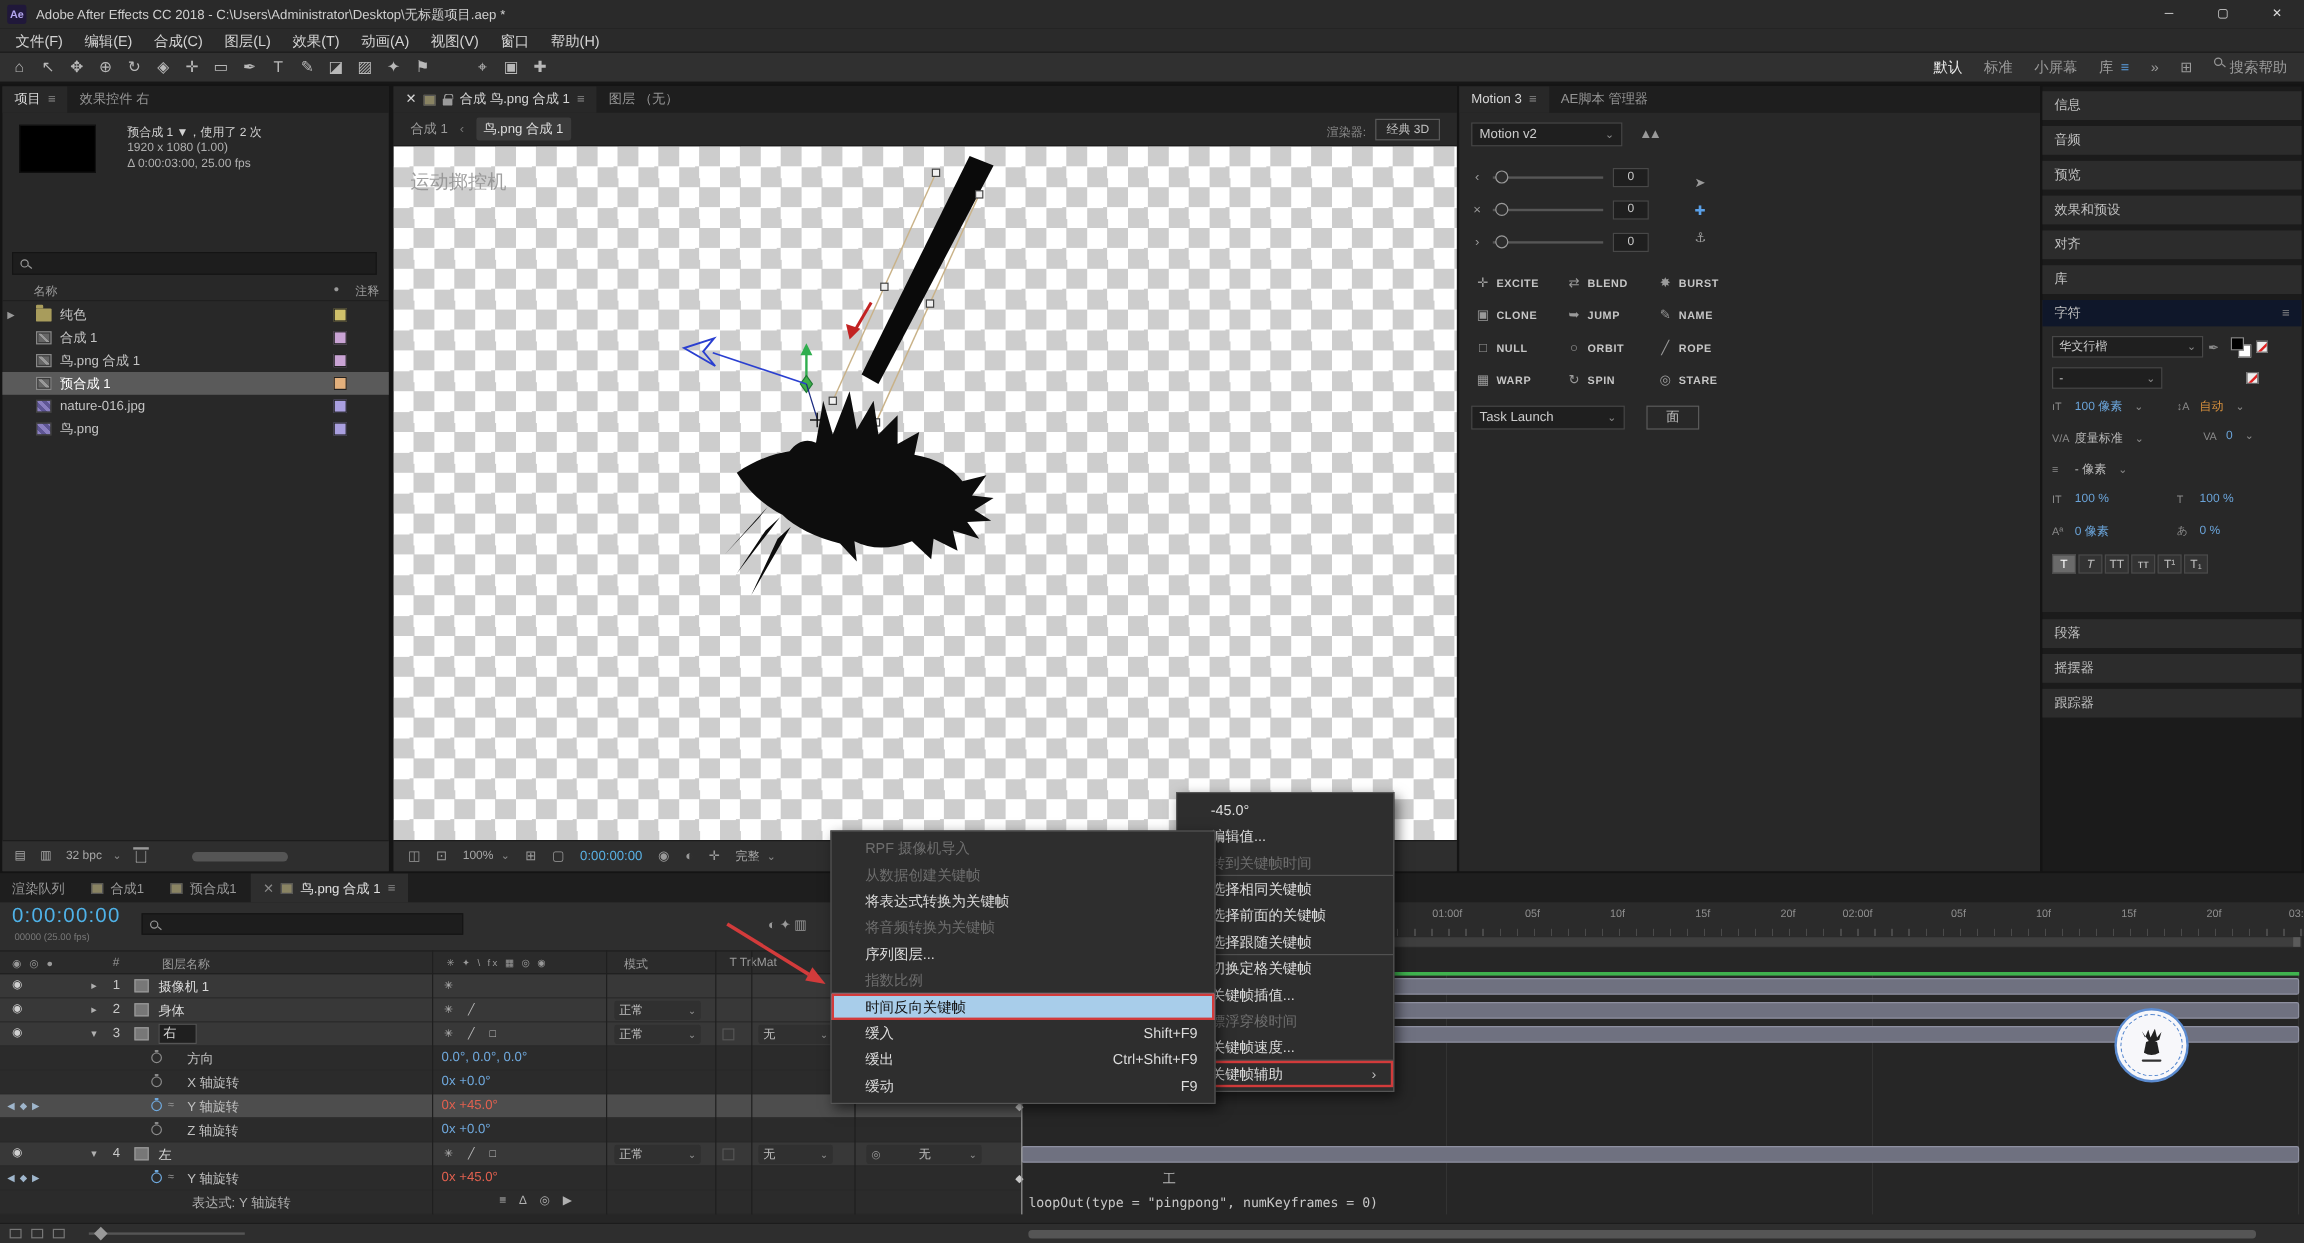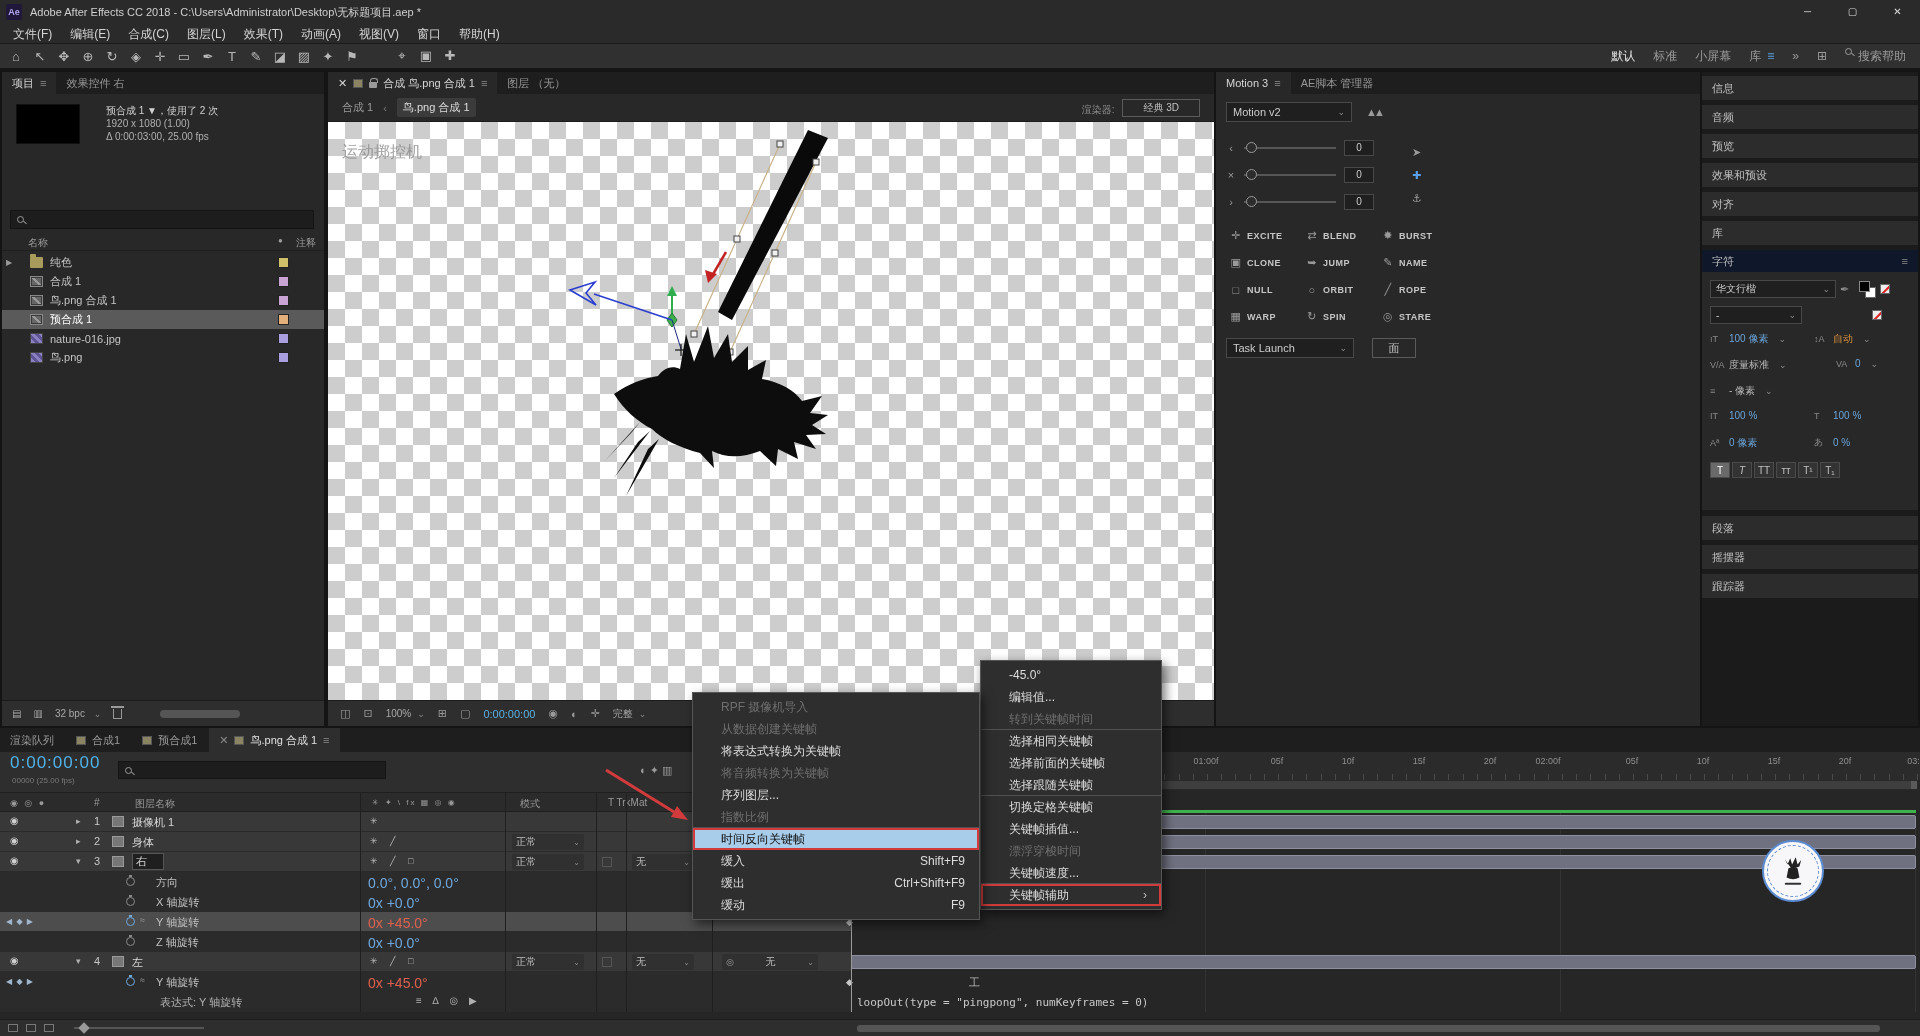--- a/index.html
+++ b/index.html
@@ -65,21 +65,21 @@
 
 #viewer{left:328px;top:72px;width:886px;height:654px}
 .lock{position:relative;width:8px;height:6px;background:#9a9a9a;border-radius:1px;margin-top:4px}
 .lock::before{content:"";position:absolute;left:1px;top:-4px;width:6px;height:4px;border:1px solid #9a9a9a;border-bottom:none;border-radius:3px 3px 0 0}
 .cicon{width:10px;height:9px;background:#8a8463;border:1px solid #555;flex:none}
 .vbread{position:absolute;top:22px;left:0;right:0;height:28px;background:#282828;border-bottom:1px solid #1b1b1b;display:flex;align-items:center;padding:0 14px;gap:10px;font-size:11px}
 .bc1{color:#9a9a9a}.bcsep{color:#777}
 .bc2{color:#ddd;background:#3b3b3b;padding:2px 6px;border-radius:2px}
 .vrender{margin-left:auto;display:flex;gap:8px;align-items:flex-end}
 .rlabel{color:#8a8a8a;font-size:10px}
-.rvalue{border:1px solid #5a5a5a;padding:1px 20px;font-size:10px;color:#c0c0c0}
+.rvalue{border:1px solid #5a5a5a;padding:1px 8px;font-size:10px;color:#c0c0c0}
 .canvas{position:absolute;top:50px;left:0;width:886px;height:578px;overflow:hidden;
 background:repeating-conic-gradient(#cdcdcd 0% 25%,#ffffff 0% 50%) 0 0/34px 34px}
 .cwm{position:absolute;left:14px;top:20px;color:#8f8f8f;font-size:16px;opacity:.85}
 .scene{position:absolute;inset:0}
 .vbottom{position:absolute;bottom:0;left:0;right:0;height:26px;background:#2e2e2e;border-top:1px solid #1c1c1c;display:flex;align-items:center;gap:13px;padding:0 12px;font-size:10px;color:#a8a8a8}
 .vtime{color:#59b0e2;font-size:11px}
 .vicon{font-size:11px;color:#9a9a9a}
 
 
 #motion{left:1216px;top:72px;width:484px;height:654px}
@@ -154,21 +154,21 @@
 .licon{position:absolute;left:112px;top:4px;width:12px;height:11px;background:#777;border:1px solid #999}
 .lname{position:absolute;left:132px;top:3px;font-size:11px;color:#d8d8d8}
 .lname.boxed{background:#1f1f1f;border:1px solid #555;padding:0 16px 0 3px;top:1px;line-height:15px}
 .swx{position:absolute;left:126px;top:5px;width:9px;height:9px;border:1px solid currentColor;border-radius:50%;color:#8a8a8a}
 .swx::before{content:"";position:absolute;top:-3px;left:2px;width:3px;height:2px;background:currentColor}
 .swx.on{color:#6fa8dc}
 .graphic{position:absolute;left:140px;top:3px;font-size:9px;color:#9a9a9a}
 .plabel{position:absolute;left:156px;top:3px;font-size:11px;color:#c0c0c0}
 .trow.expr .plabel{left:160px;color:#b0b0b0}
 .exicons{position:absolute;left:416px;top:3px;font-size:10px;color:#b0b0b0;letter-spacing:4px}
-.pvalue{position:absolute;left:368px;top:3px;font-size:14px}
+.pvalue{position:absolute;left:368px;top:3px;font-size:11px}
 .pvalue.blue{color:#6fa8dc}.pvalue.red{color:#e0604f}
 .switches{position:absolute;left:370px;top:4px;font-size:9px;color:#b8b8b8;letter-spacing:5px}
 .cellx{position:absolute;top:2px;height:16px;background:#303030;border-radius:2px;display:flex;align-items:center;justify-content:space-between;padding:0 4px;font-size:10px;color:#c0c0c0}
 .cellx u{color:#8a8a8a;font-size:8px;margin-left:4px}
 .cellx.mode{left:512px;width:72px}
 .cellx.trk{left:632px;width:62px}
 .cellx.par{left:722px;width:96px}
 .cellx.par em{color:#9a9a9a;margin-right:4px;font-size:9px}
 .tcheck{position:absolute;left:602px;top:5px;width:10px;height:10px;border:1px solid #555}
 .vl{position:absolute;top:64px;height:220px;width:1px;background:#1f1f1f}
@@ -185,21 +185,21 @@
 
 .ctx{position:absolute;background:#2e2e2e;border:1px solid #555;box-shadow:3px 4px 10px rgba(0,0,0,.55);padding:3px 0;z-index:85}
 .mitem{height:22px;line-height:22px;padding:0 14px 0 28px;display:flex;color:#ddd;font-size:12px}
 .mitem .ml{flex:1;white-space:nowrap}
 .mitem .ms{margin-left:24px;white-space:nowrap}
 .mitem .ma{margin-left:10px;color:#bbb}
 .mitem.disabled{color:#6e6e6e}
 .mitem.highlight{background:#a8cdea;color:#111}
 .mitem.redbox{outline:2px solid #d23b3b;outline-offset:-2px}
 .mitem.sep-after{border-bottom:1px solid #515151}
-#ctxAssist{left:692px;top:692px;width:288px}
+#ctxAssist{left:692px;top:692px;width:321px}
 #ctxKeyframe{left:980px;top:660px;width:182px}
 
 
 .anno{position:absolute;inset:0;pointer-events:none;z-index:95}
 .stamp{position:absolute;left:1762px;top:840px;width:62px;height:62px;border-radius:50%;background:#f7f7fa;border:2px solid #5b8bd0;z-index:70}
 .stamp::before{content:"";position:absolute;inset:3px;border:1px dashed #5b8bd0;border-radius:50%}
 .stamp svg{position:absolute;inset:8px}
 </style>
 </head>
 <body>

